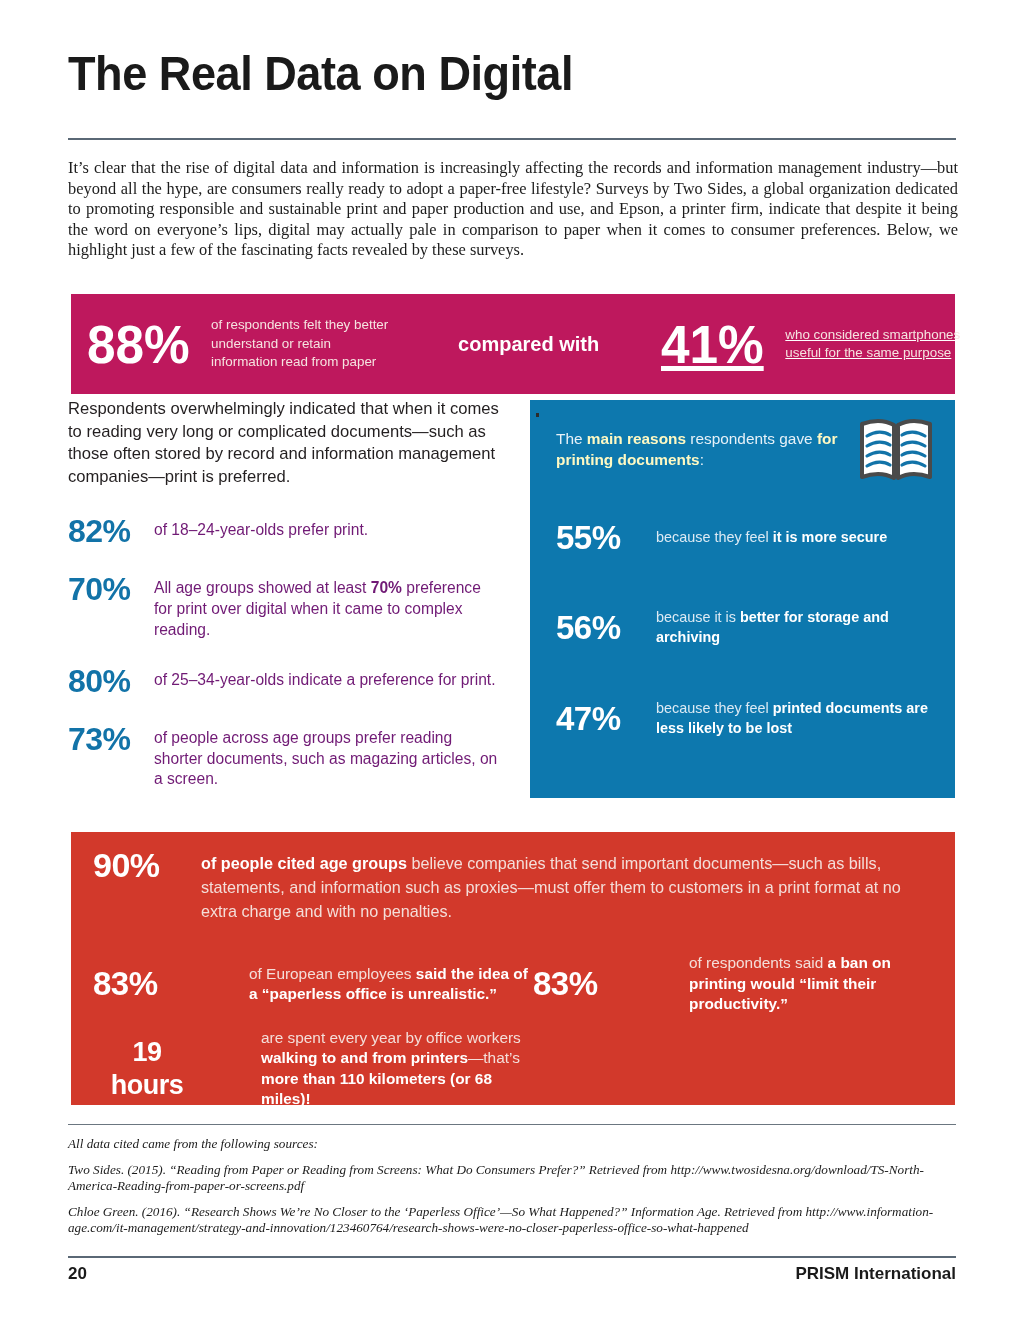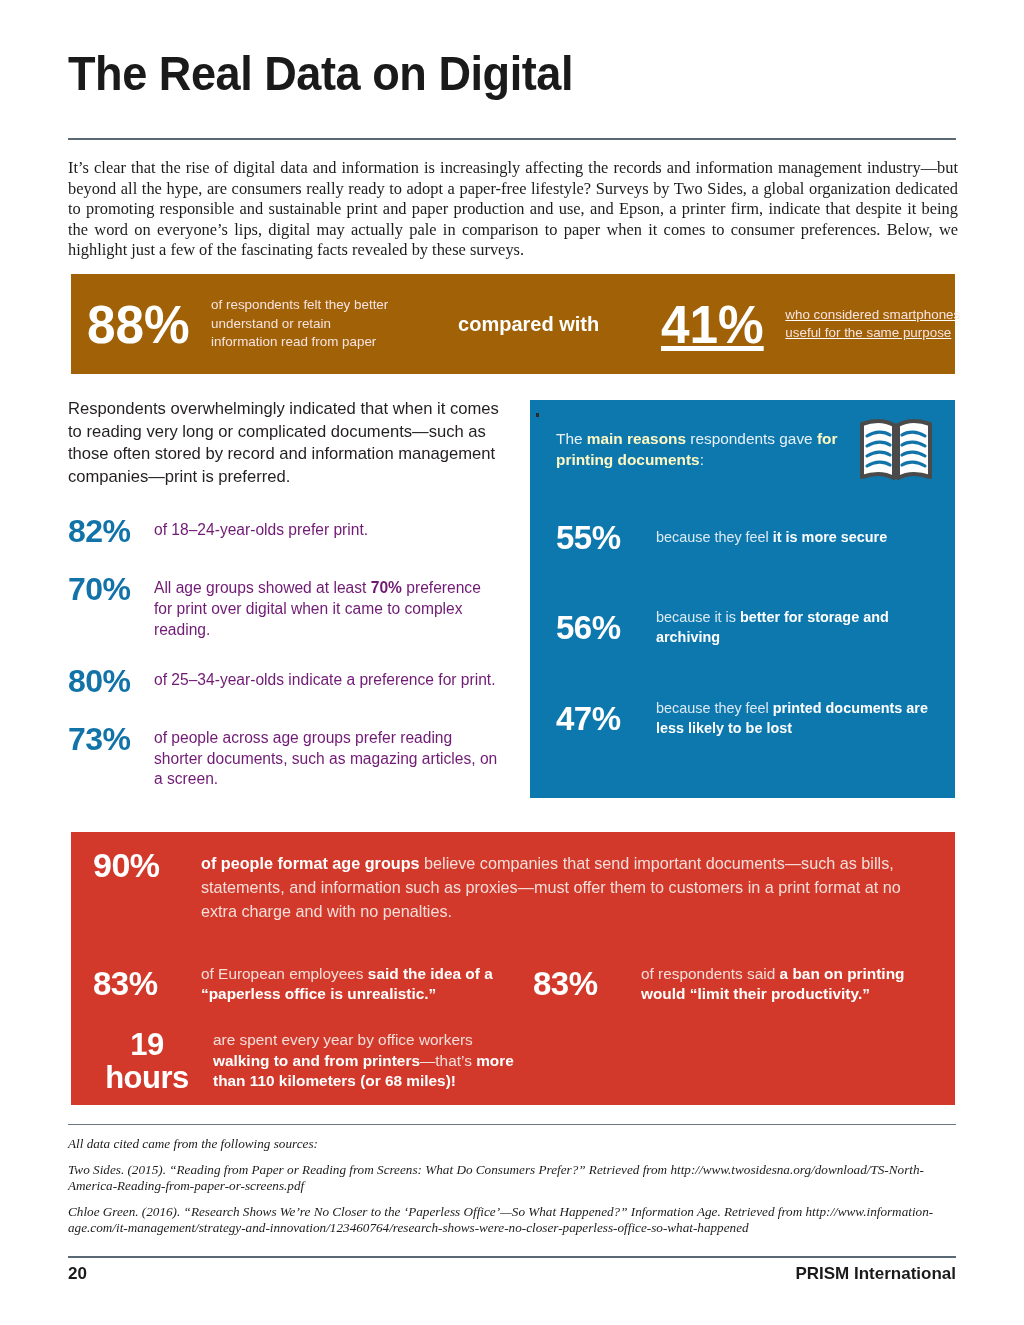--- a/index.html
+++ b/index.html
@@ -56,24 +56,24 @@
     font-size: 16.4px;
     line-height: 20.6px;
     color: #1c1c1c;
     text-align: justify;
   }
 
   
   .banner-red {
     position: absolute;
     left: 71px;
-    top: 274px;
+    top: 294px;
     width: 884px;
     height: 100px;
-    background: #a16207;
+    background: #be185d;
     color: #ffffff;
   }
   .banner-inner {
     display: flex;
     align-items: center;
     height: 100%;
     padding-left: 16px;
     box-sizing: border-box;
   }
   .big-pct-white {
@@ -241,33 +241,34 @@
     left: 22px;
     top: 108px;
     right: 18px;
     display: grid;
     grid-template-columns: 440px 1fr;
     grid-template-rows: 88px auto;
   }
   .red-cell {
     display: flex;
     align-items: center;
+    gap: 48px;
   }
   .red-cell .num {
     font-family: "Liberation Sans Narrow", "Liberation Sans", sans-serif;
     font-weight: bold;
     font-size: 33px;
     line-height: 34px;
     width: 108px;
     flex: 0 0 108px;
     color: #ffffff;
     letter-spacing: -0.5px;
   }
   .red-cell .num.twoline {
-    font-size: 31px;
+    font-size: 27px;
     line-height: 33px;
     text-align: center;
     padding-right: 12px;
   }
   .red-cell .txt {
     font-family: "Liberation Sans Narrow", "Liberation Sans", sans-serif;
     font-size: 15.4px;
     line-height: 20.4px;
     color: #f4ded9;
   }
@@ -393,21 +394,21 @@
       <div class="blue-row">
         <div class="num">47%</div>
         <div class="txt">because they feel <b>printed documents are less likely to be lost</b></div>
       </div>
     </div>
   </div>
 
   <div class="panel-red">
     <div class="red-90">
       <div class="num">90%</div>
-      <div class="txt"><b>of people format age groups</b> believe companies that send important documents—such as bills, statements, and information such as proxies—must offer them to customers in a print format at no extra charge and with no penalties.</div>
+      <div class="txt"><b>of people cited age groups</b> believe companies that send important documents—such as bills, statements, and information such as proxies—must offer them to customers in a print format at no extra charge and with no penalties.</div>
     </div>
 
     <div class="red-grid">
       <div class="red-cell">
         <div class="num">83%</div>
         <div class="txt">of European employees <b>said the idea of a “paperless office is unrealistic.”</b></div>
       </div>
       <div class="red-cell">
         <div class="num">83%</div>
         <div class="txt">of respondents said <b>a ban on printing would “limit their productivity.”</b></div>

